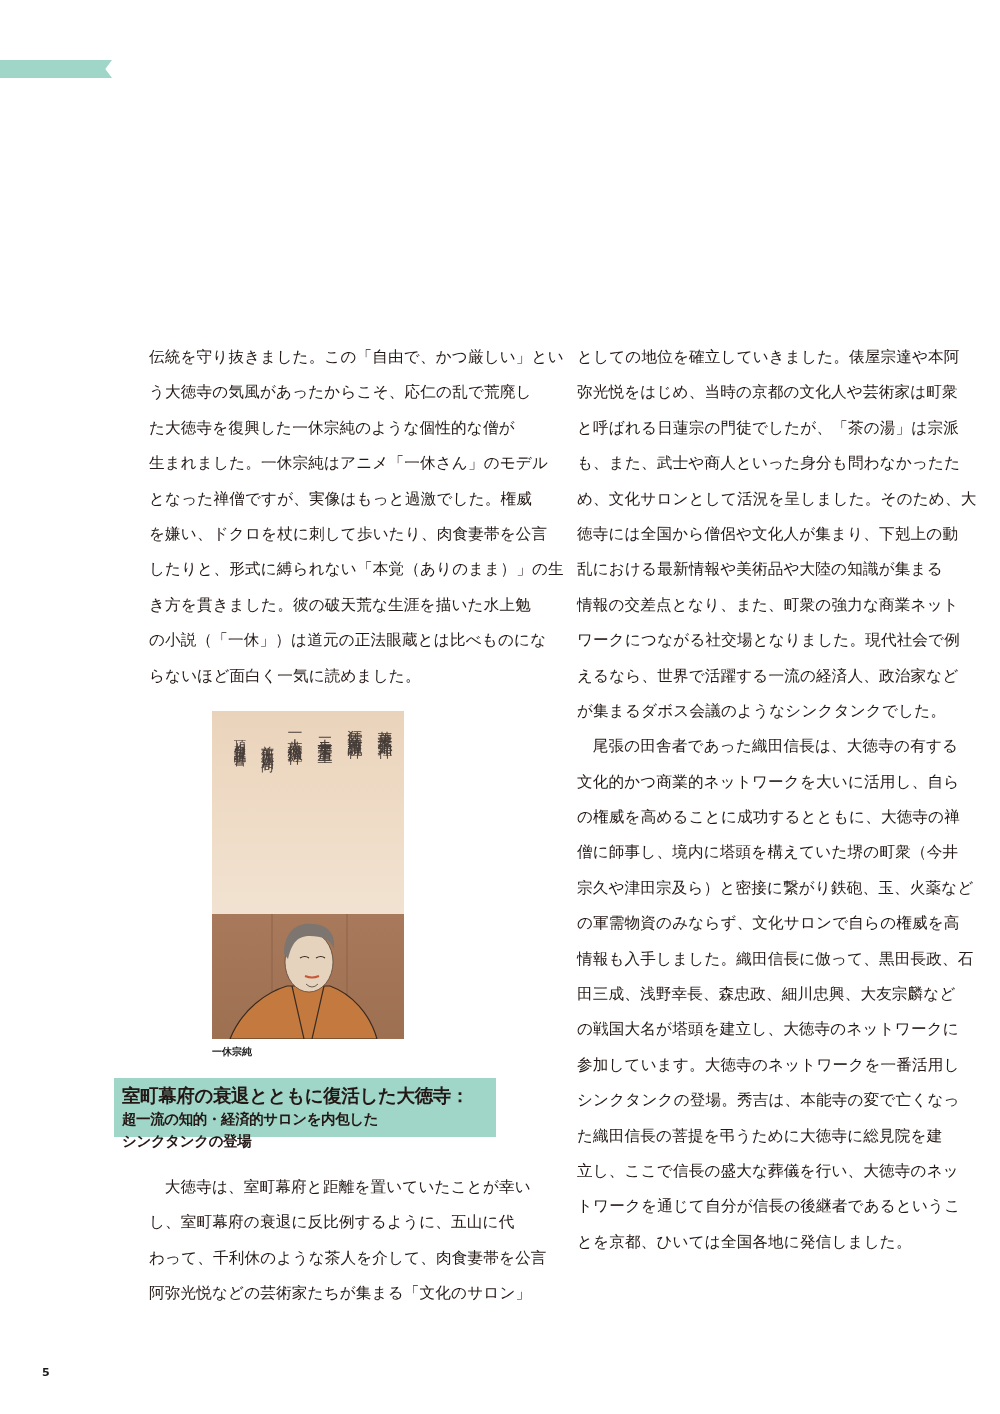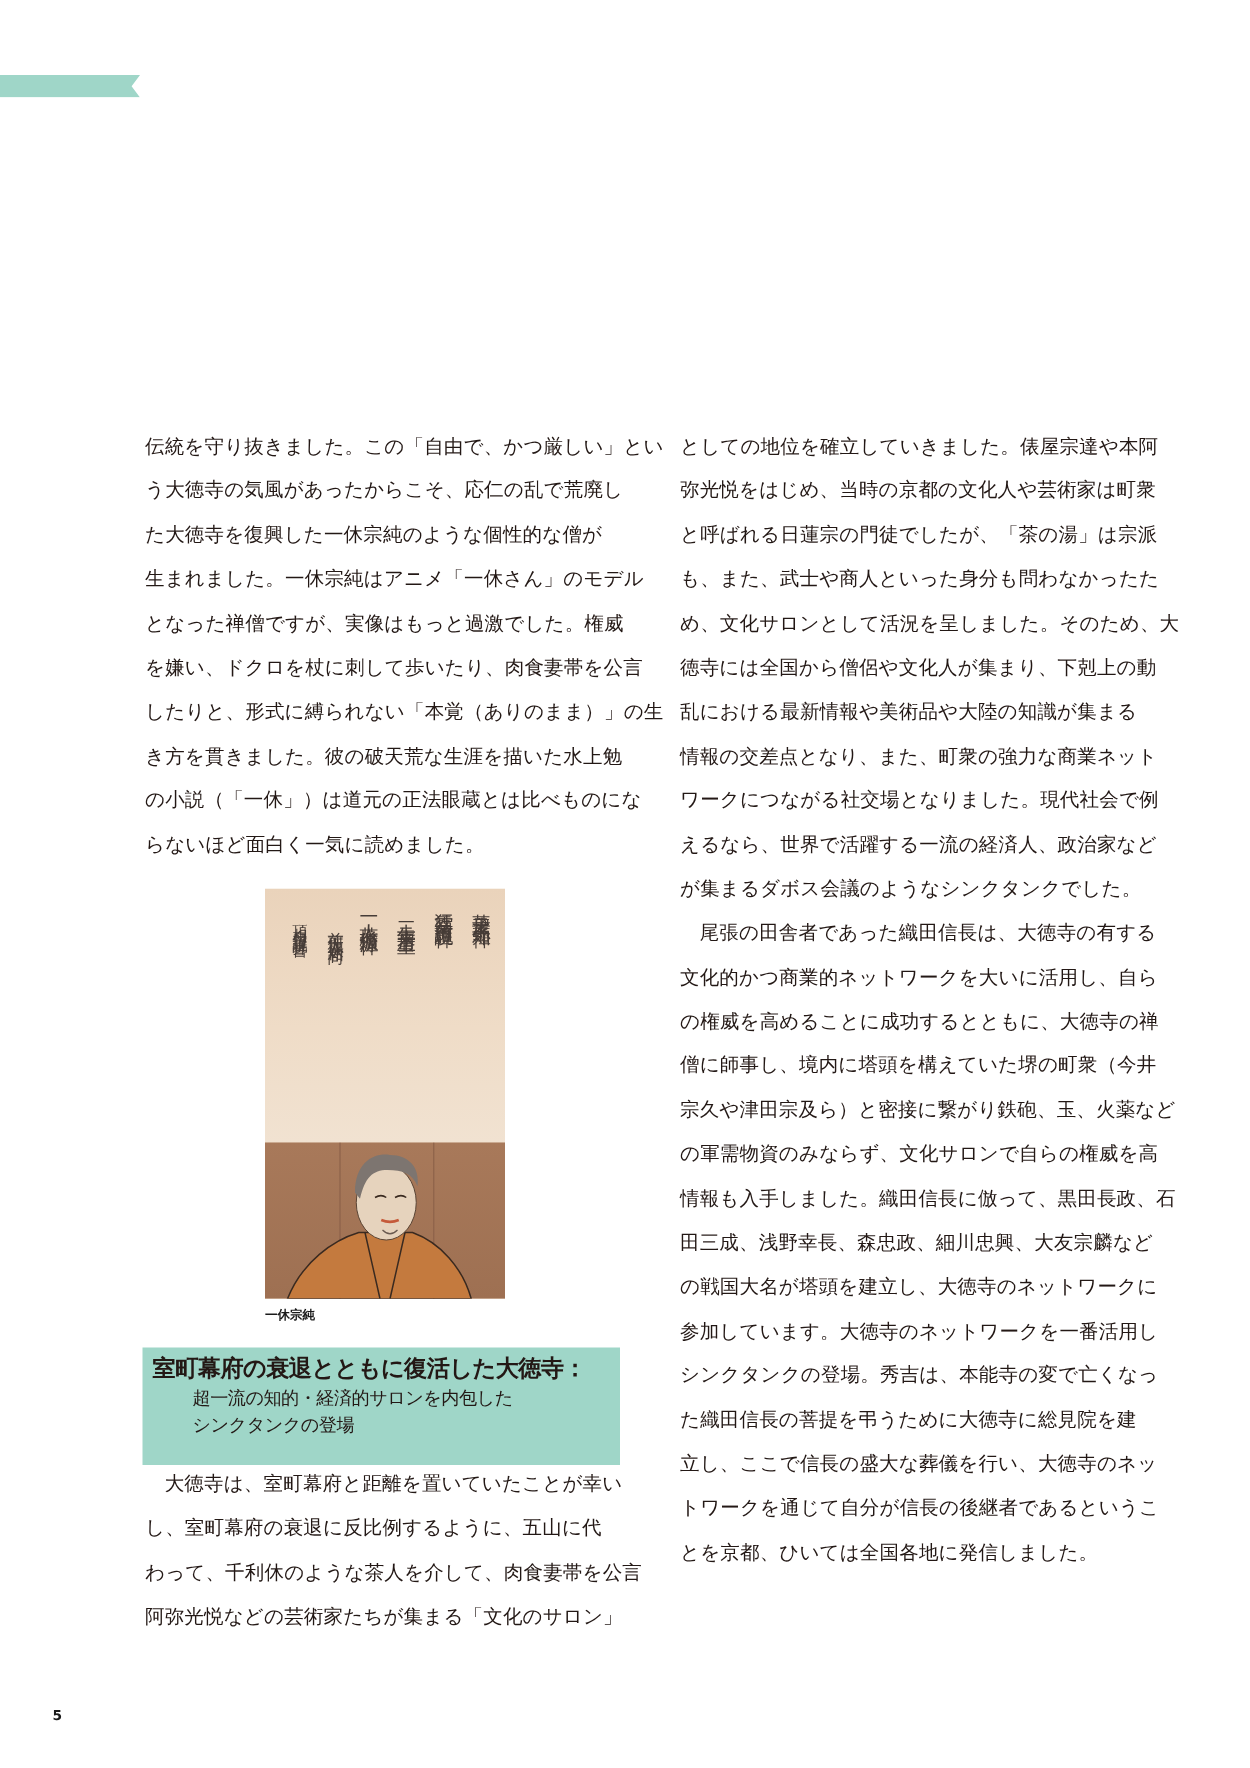--- a/index.html
+++ b/index.html
@@ -13,21 +13,21 @@
     background: #9fd6c8;
     clip-path: polygon(0 0, 100% 0, 94% 50%, 100% 100%, 0 100%);
   }
   .section-tab span {
     position: absolute; right: 14px; top: 1px;
     font-size: 10px; font-weight: bold; letter-spacing: -0.5px; color: #1a1a1a;
     line-height: 16px;
     margin-top: 48px;
   }
   .col {
-    position: absolute; width: 392px;
+    position: absolute; width: 392px; margin-left: 33px;
   }
   .col-left { left: 116px; top: 340px; }
   .col-right { left: 544px; top: 340px; }
   .line {
     height: 35.4px; line-height: 35.4px; font-size: 15.6px; white-space: nowrap;
     letter-spacing: 0.15px;
   }
   .portrait {
     position: absolute; left: 212px; top: 711px; width: 192px; height: 328px;
     background: #e9d5bf; overflow: hidden;
@@ -43,25 +43,25 @@
   .calligraphy {
     position: absolute; top: 8px; writing-mode: vertical-rl;
     font-family: "DejaVu Serif", serif; font-size: 15px; color: #2a2220;
     letter-spacing: 2px; opacity: 0.85;
   }
   .caption {
     position: absolute; left: 212px; top: 1045px;
     font-size: 10px; font-weight: bold; color: #1a1a1a;
   }
   .heading-box {
-    position: absolute; left: 114px; top: 1078px; width: 382px; height: 94px;
+    position: absolute; left: 114px; top: 1078px; width: 382px; height: 59px;
     background: #9fd6c8; padding: 6px 8px; box-sizing: border-box;
   }
   .heading-box .h1 { font-size: 18.5px; font-weight: bold; line-height: 24px; letter-spacing: -0.4px; }
-  .heading-box .h2 { font-size: 14.5px; font-weight: normal; line-height: 22px; letter-spacing: -0.4px; margin-left: 32px; }
+  .heading-box .h2 { font-size: 14.5px; font-weight: bold; line-height: 22px; letter-spacing: -0.4px; }
   .page-number {
     position: absolute; left: 42px; top: 1366px; font-size: 11px; font-weight: bold; color: #1a1a1a;
   }
 </style>
 </head>
 <body>
 
 <div class="section-tab">
   <span>ムーブメント</span>
 </div>

